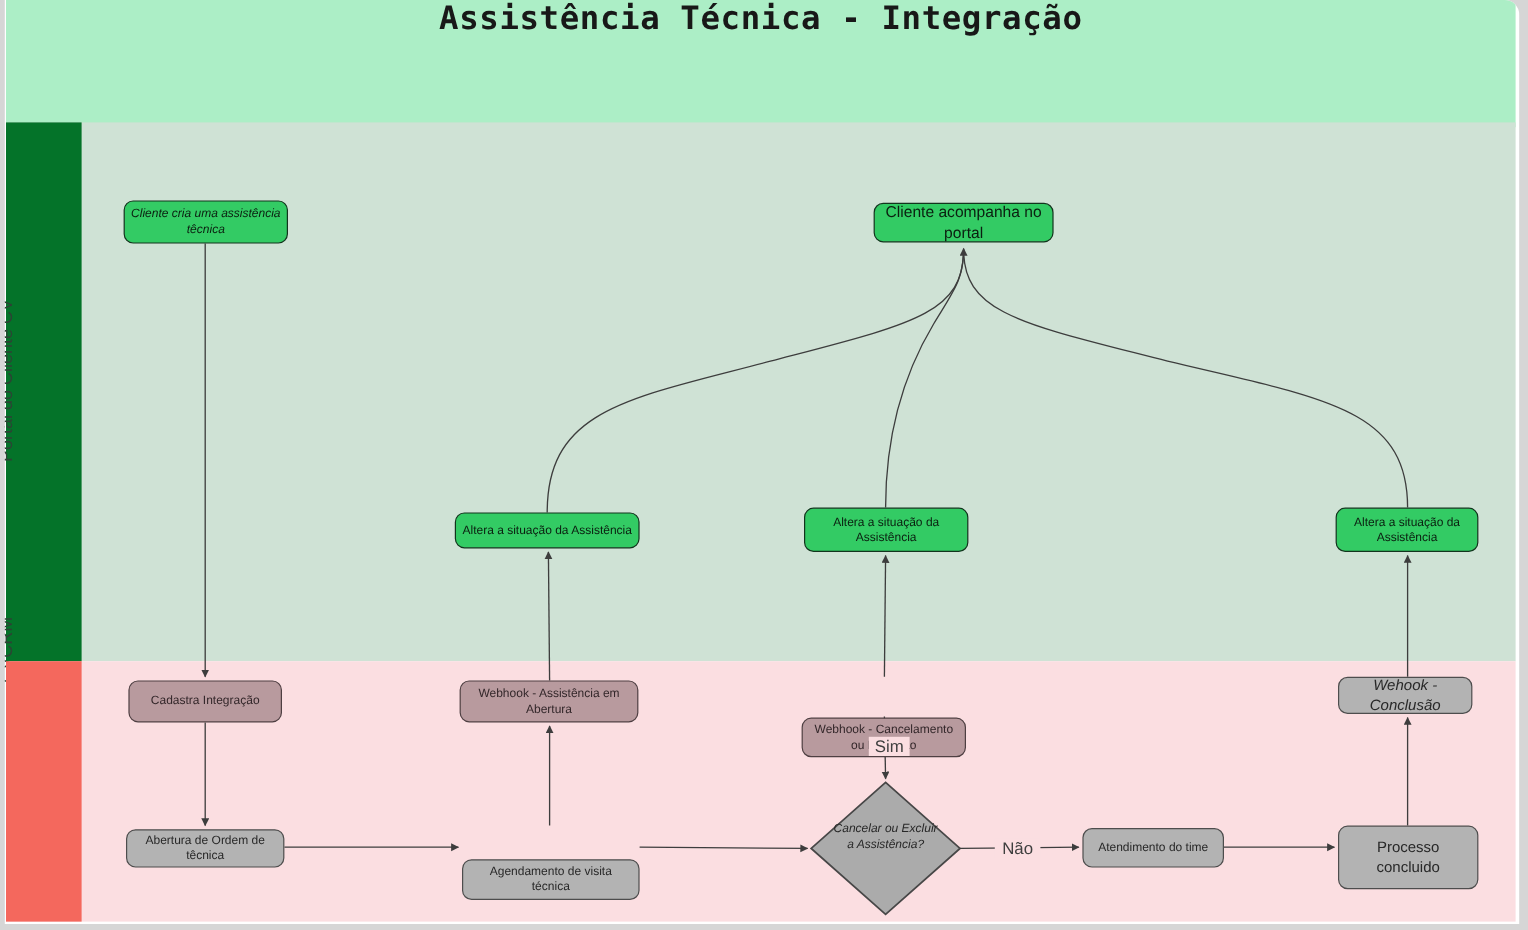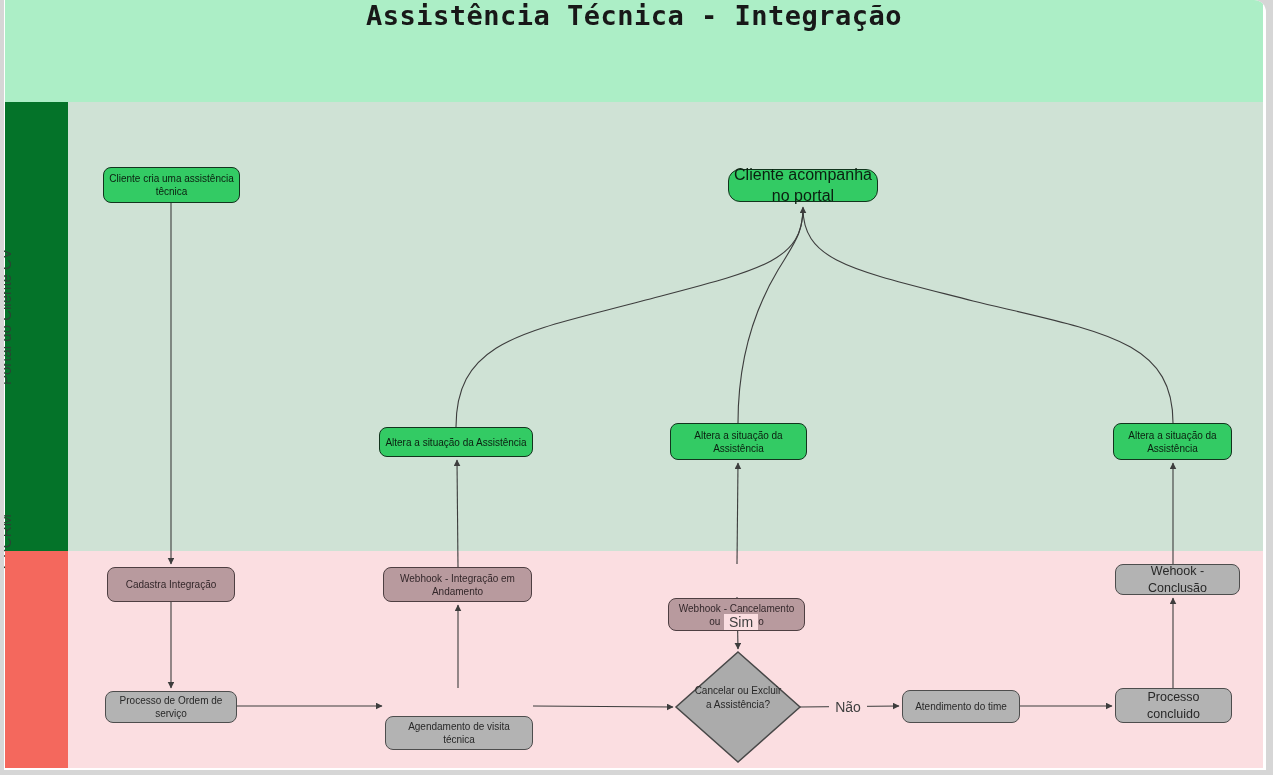--- a/index.html
+++ b/index.html
@@ -47,37 +47,37 @@
   .node{
     position:absolute;box-sizing:border-box;border-radius:8px;
     display:flex;align-items:center;justify-content:center;text-align:center;
     font-size:10px;line-height:1.3;padding:2px 5px;color:#1c1c1c;
   }
   .node-green{background:var(--node-green,#33cb64);border:1.5px solid #12341d;color:#0b1f10;}
   .node-mauve{background:var(--node-mauve,#b89a9e);border:1.5px solid #4e3f42;color:#33272a;}
   .node-gray{background:var(--node-gray,#b3b3b3);border:1.5px solid #4d4d4d;color:#282828;}
   .fs-lg{font-size:12.5px;}
 
-  #n-cliente-cria{left:98px;top:167px;width:137px;height:36px;}
-  #n-cliente-acompanha{left:723px;top:169px;width:150px;height:33px;font-size:16px;border-radius:12px;}
+  #n-cliente-cria{left:98px;top:167px;width:137px;height:36px;font-style:italic;}
+  #n-cliente-acompanha{left:723px;top:169px;width:150px;height:33px;font-size:13px;}
   #n-altera-1{left:374px;top:427px;width:154px;height:30px;}
   #n-altera-2{left:665px;top:423px;width:137px;height:37px;}
   #n-altera-3{left:1108px;top:423px;width:119px;height:37px;}
   #n-cadastra{left:102px;top:567px;width:128px;height:35px;}
   #n-webhook-andamento{left:378px;top:567px;width:149px;height:35px;}
   #n-webhook-cancelamento{left:663px;top:598px;width:137px;height:33px;}
-  #n-wehook-conclusao{left:1110px;top:564px;width:125px;height:31px;}
+  #n-wehook-conclusao{left:1110px;top:564px;width:112px;height:31px;font-style:italic;}
   #n-abertura{left:100px;top:691px;width:132px;height:32px;}
   #n-agendamento{left:380px;top:716px;width:148px;height:34px;}
   #n-atendimento{left:897px;top:690px;width:118px;height:33px;}
-  #n-processo{left:1110px;top:688px;width:117px;height:35px;}
+  #n-processo{left:1110px;top:688px;width:117px;height:53px;}
 
   .diamond-label{
     position:absolute;left:688px;top:684px;width:90px;
-    font-size:10px;line-height:1.35;text-align:center;color:#282828;
+    font-size:10px;line-height:1.35;text-align:center;color:#282828;font-style:italic;
   }
   .edge-label{
     position:absolute;font-size:14px;color:#3f3f3f;
     background:var(--lane-pink,#fbdee1);padding:0 3px;text-align:center;
   }
   #el-sim{left:719px;top:614px;width:28px;}
   #el-nao{left:824px;top:699px;width:32px;}
 </style>
 </head>
 <body>
@@ -132,24 +132,24 @@
       <path class="edge" d="M733,423 C733,348 755,300 773,270 C790,242 798,233 798,207" marker-end="url(#arr)"></path>
       <path class="edge" d="M1168,423 C1168,340 1098,332 968,301 C848,270 798,262 798,208"></path>
     </svg>
 
     <div class="node node-green" id="n-cliente-cria">Cliente cria uma assistência têcnica</div>
     <div class="node node-green" id="n-cliente-acompanha">Cliente acompanha no portal</div>
     <div class="node node-green" id="n-altera-1">Altera a situação da Assistência</div>
     <div class="node node-green" id="n-altera-2">Altera a situação da Assistência</div>
     <div class="node node-green" id="n-altera-3">Altera a situação da Assistência</div>
     <div class="node node-mauve" id="n-cadastra">Cadastra Integração</div>
-    <div class="node node-mauve" id="n-webhook-andamento">Webhook - Integração em Andamento</div>
+    <div class="node node-mauve" id="n-webhook-andamento">Webhook - Assistência em Abertura</div>
     <div class="node node-mauve" id="n-webhook-cancelamento">Webhook - Cancelamento ou Exclusão</div>
     <div class="node node-gray fs-lg" id="n-wehook-conclusao">Wehook - Conclusão</div>
-    <div class="node node-gray" id="n-abertura">Processo de Ordem de serviço</div>
+    <div class="node node-gray" id="n-abertura">Abertura de Ordem de têcnica</div>
     <div class="node node-gray" id="n-agendamento">Agendamento de visita técnica</div>
     <div class="node node-gray" id="n-atendimento">Atendimento do time</div>
     <div class="node node-gray fs-lg" id="n-processo">Processo concluido</div>
 
     <div class="diamond-label">Cancelar ou Excluir a Assistência?</div>
 
     <span class="edge-label" id="el-sim">Sim</span>
     <span class="edge-label" id="el-nao">Não</span>
 
   </div>

